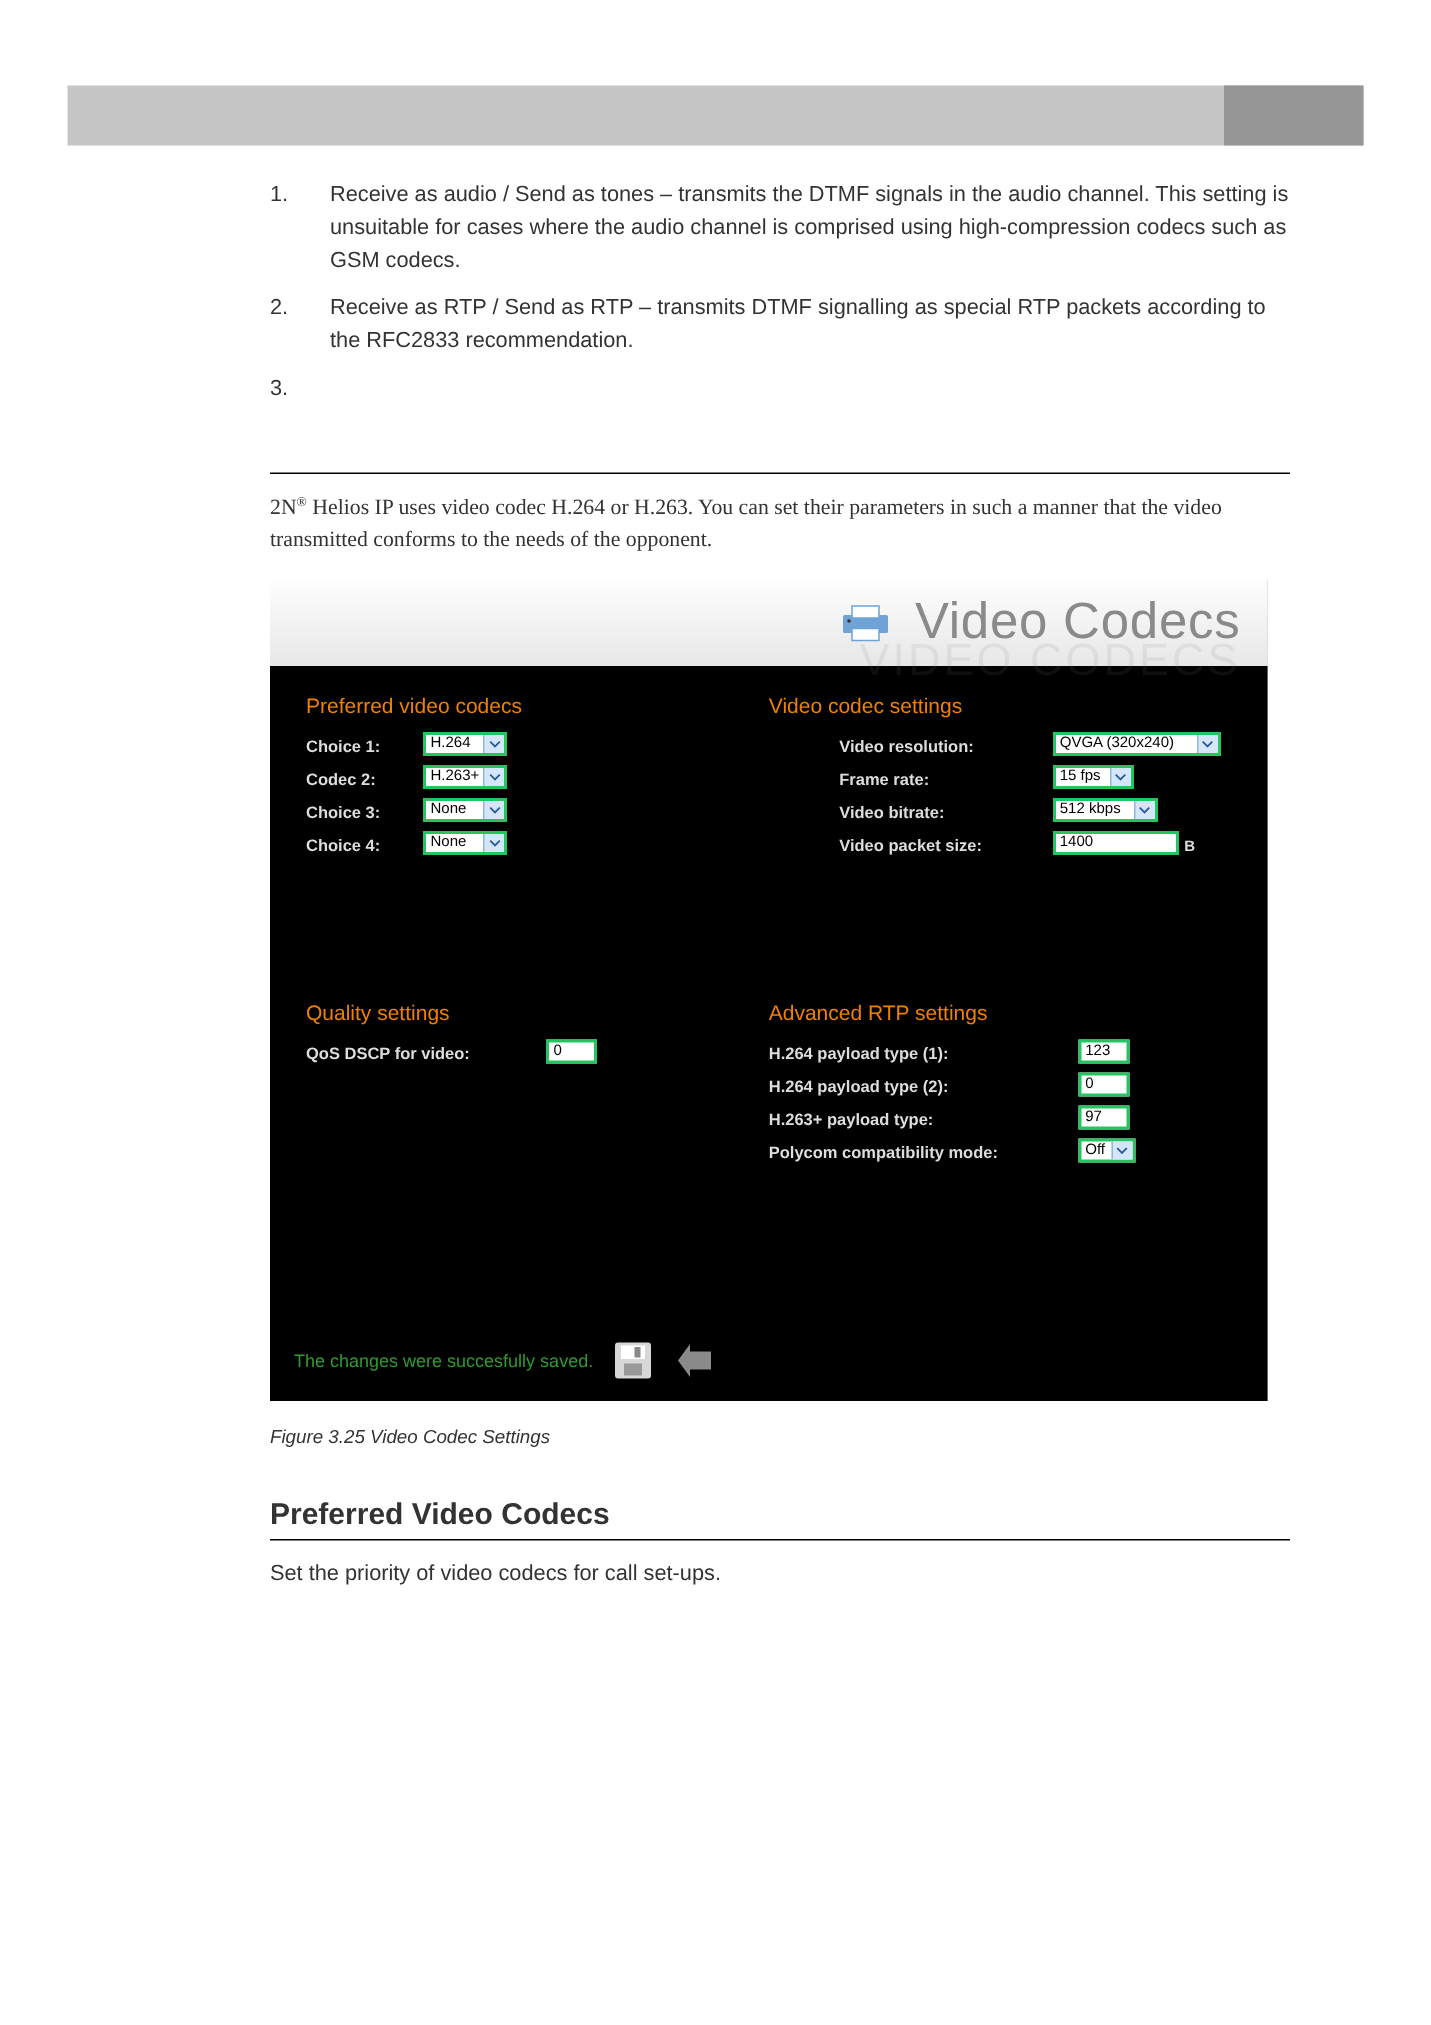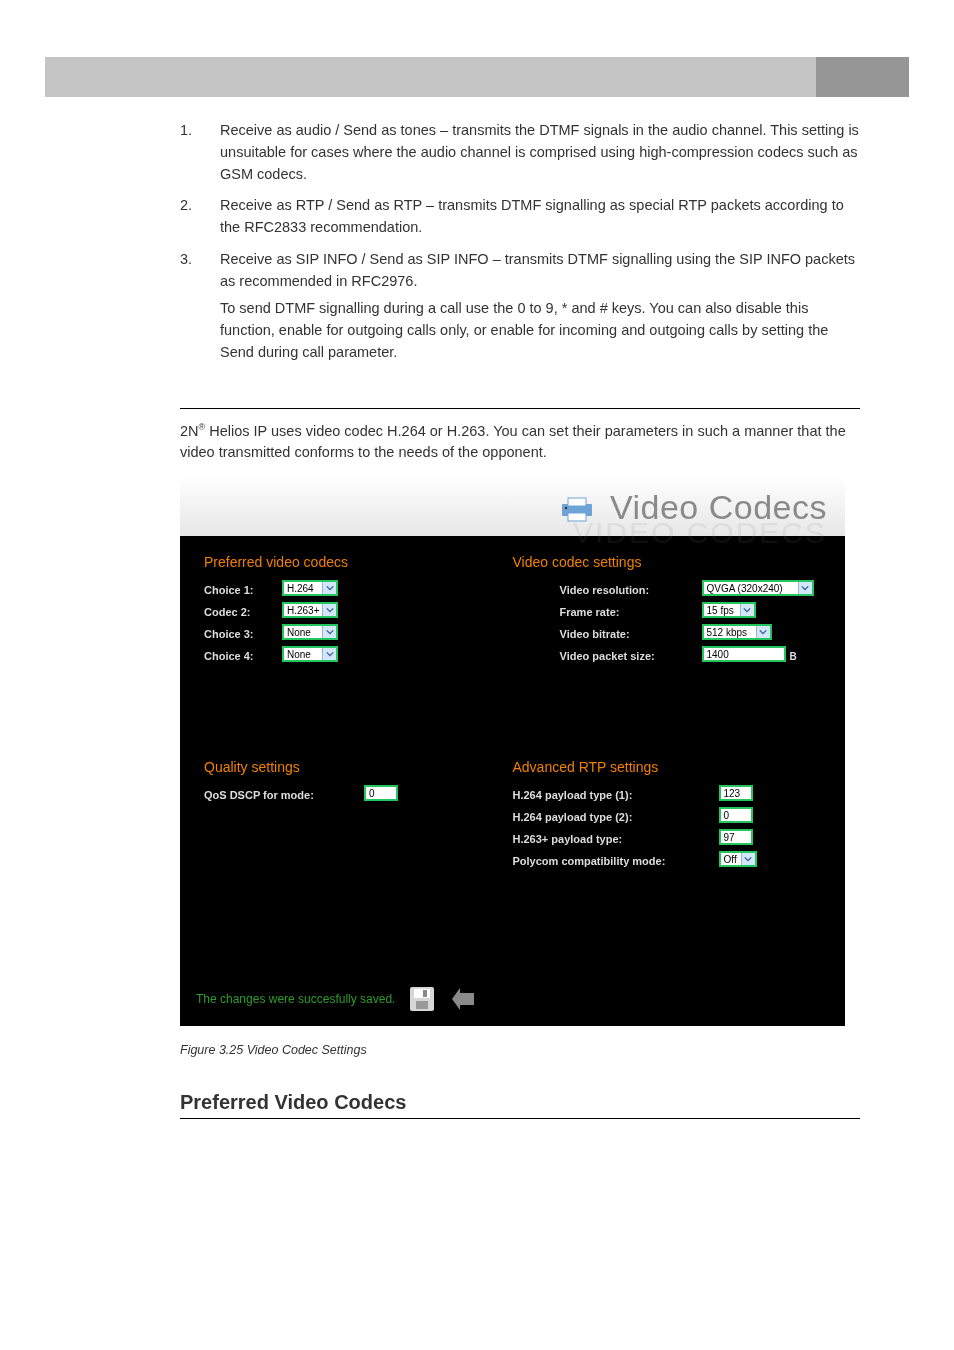--- a/index.html
+++ b/index.html
@@ -46,20 +46,21 @@
   }
   .ol .txt { flex: 1; }
   .ol .sub { margin-left: 40px; margin-top: 6px; }
   .hr {
     border-top: 1.5px solid #000;
     margin: 44px 0 12px 0;
   }
   .intro {
     font-size: 14.5px;
     line-height: 1.5;
+    font-family: Liberation Serif, serif;
   }
   .sup { font-size: 9px; vertical-align: super; }
   .panel-wrap {
     margin-top: 14px;
     width: 665px;
     background: #a3a3a3;
     position: relative;
   }
   .panel-hdr {
     height: 58px;
@@ -199,22 +200,20 @@
     <li>
       <span class="num">1.</span>
       <span class="txt">Receive as audio / Send as tones – transmits the DTMF signals in the audio channel.  This setting is unsuitable for cases where the audio channel is comprised using high-compression codecs such as GSM codecs.</span>
     </li>
     <li>
       <span class="num">2.</span>
       <span class="txt">Receive as RTP / Send as RTP – transmits DTMF signalling as special RTP packets according to the RFC2833 recommendation.</span>
     </li>
     <li style="flex-wrap:wrap">
       <span class="num">3.</span>
-      <span class="txt">Receive as SIP INFO / Send as SIP INFO – transmits DTMF signalling using the SIP INFO packets as recommended in RFC2976.</span>
-      <span class="sub">To send DTMF signalling during a call use the 0 to 9, * and # keys. You can also disable this function, enable for outgoing calls only, or enable for incoming and outgoing calls by setting the Send during call parameter.</span>
     </li>
   </ol>
 
   <div class="hr"></div>
 
   <p class="intro">
     <span>2N</span><span class="sup">®</span><span> Helios IP uses video codec H.264 or H.263. You can set their parameters in such a manner that the video transmitted conforms to the needs of the opponent.</span>
   </p>
 
   <div class="panel-wrap">
@@ -323,21 +322,21 @@
           <span class="inp inp-w">
               <span>1400</span>
             </span>
           <span class="unit">B</span>
         </div>
       </div>
 
       <div class="col">
         <div class="sect-title">Quality settings</div>
         <div class="row">
-          <span class="lblq">QoS DSCP for mode:</span>
+          <span class="lblq">QoS DSCP for video:</span>
           <span class="inp">
               <span>0</span>
             </span>
         </div>
       </div>
 
       <div class="col">
         <div class="sect-title">Advanced RTP settings</div>
         <div class="row">
           <span class="lbl3">H.264 payload type (1):</span>
@@ -387,14 +386,15 @@
         </svg>
       </span>
     </div>
   </div>
 
   <div class="figcap">Figure 3.25    Video Codec Settings</div>
 
   <div class="h2bar">
     <h2>Preferred Video Codecs</h2>
   </div>
+  <p class="after">Set the priority of video codecs for call set-ups.</p>
 
 </div>
 
 </body></html>

